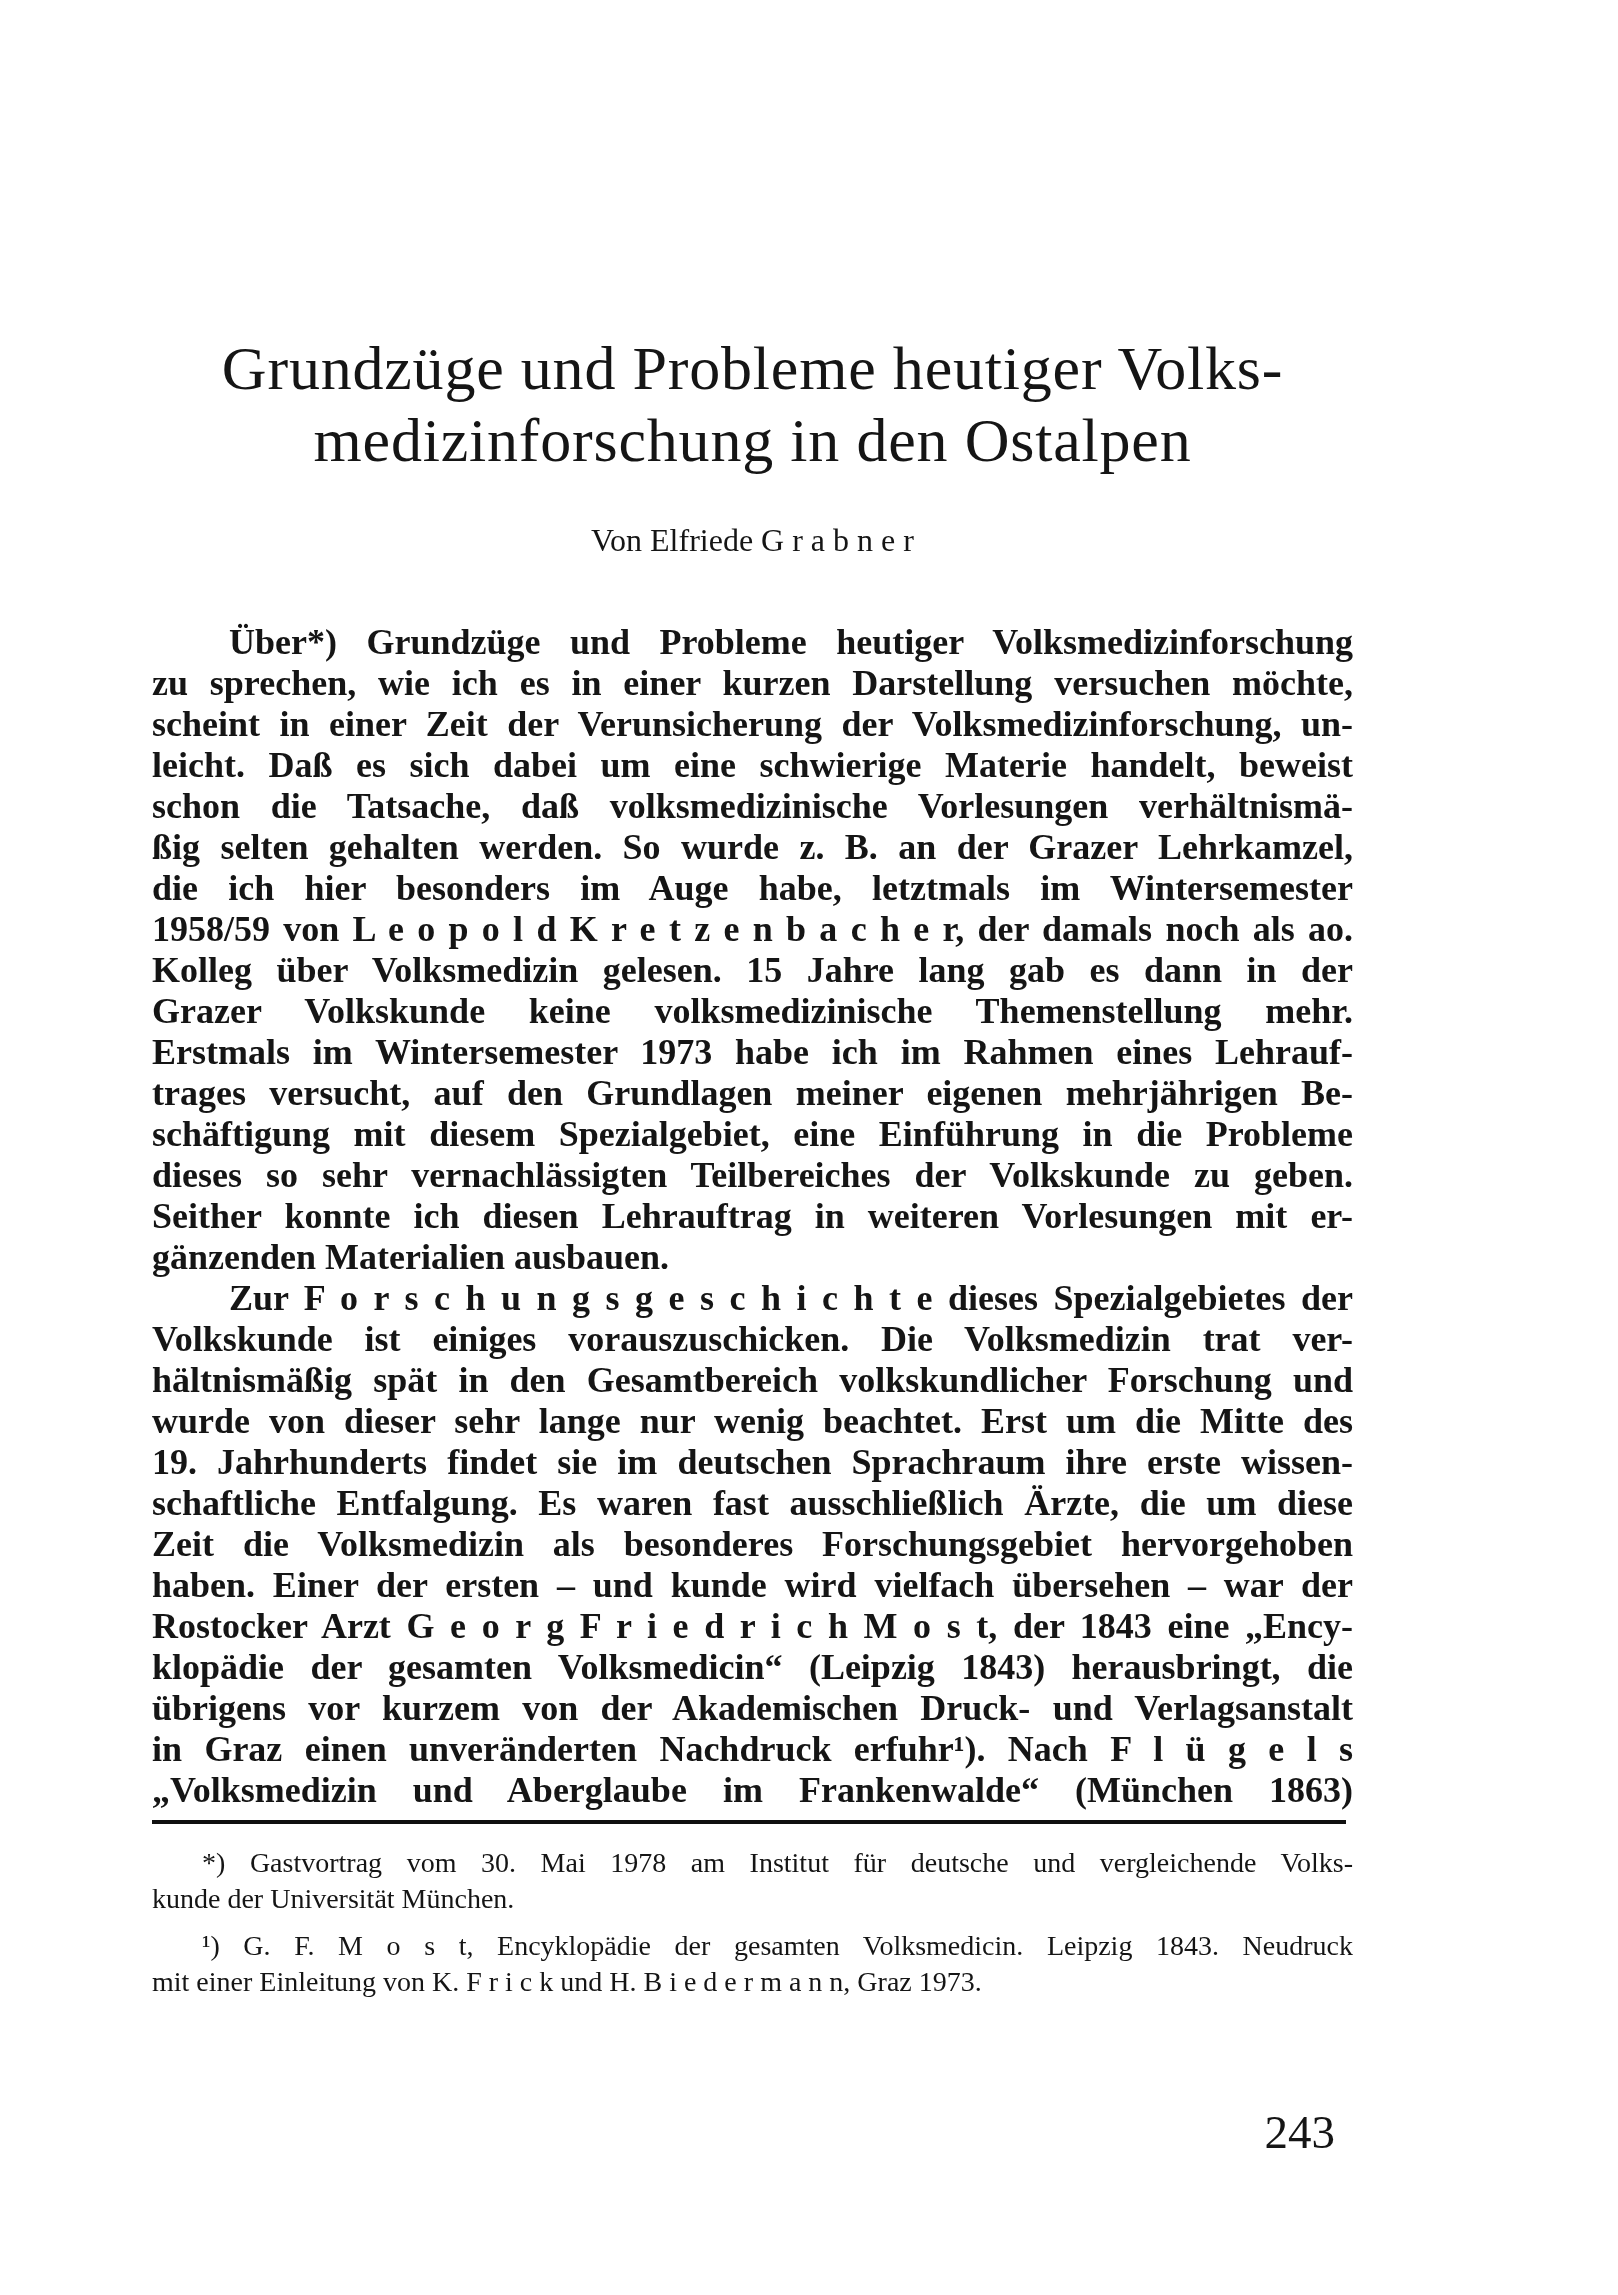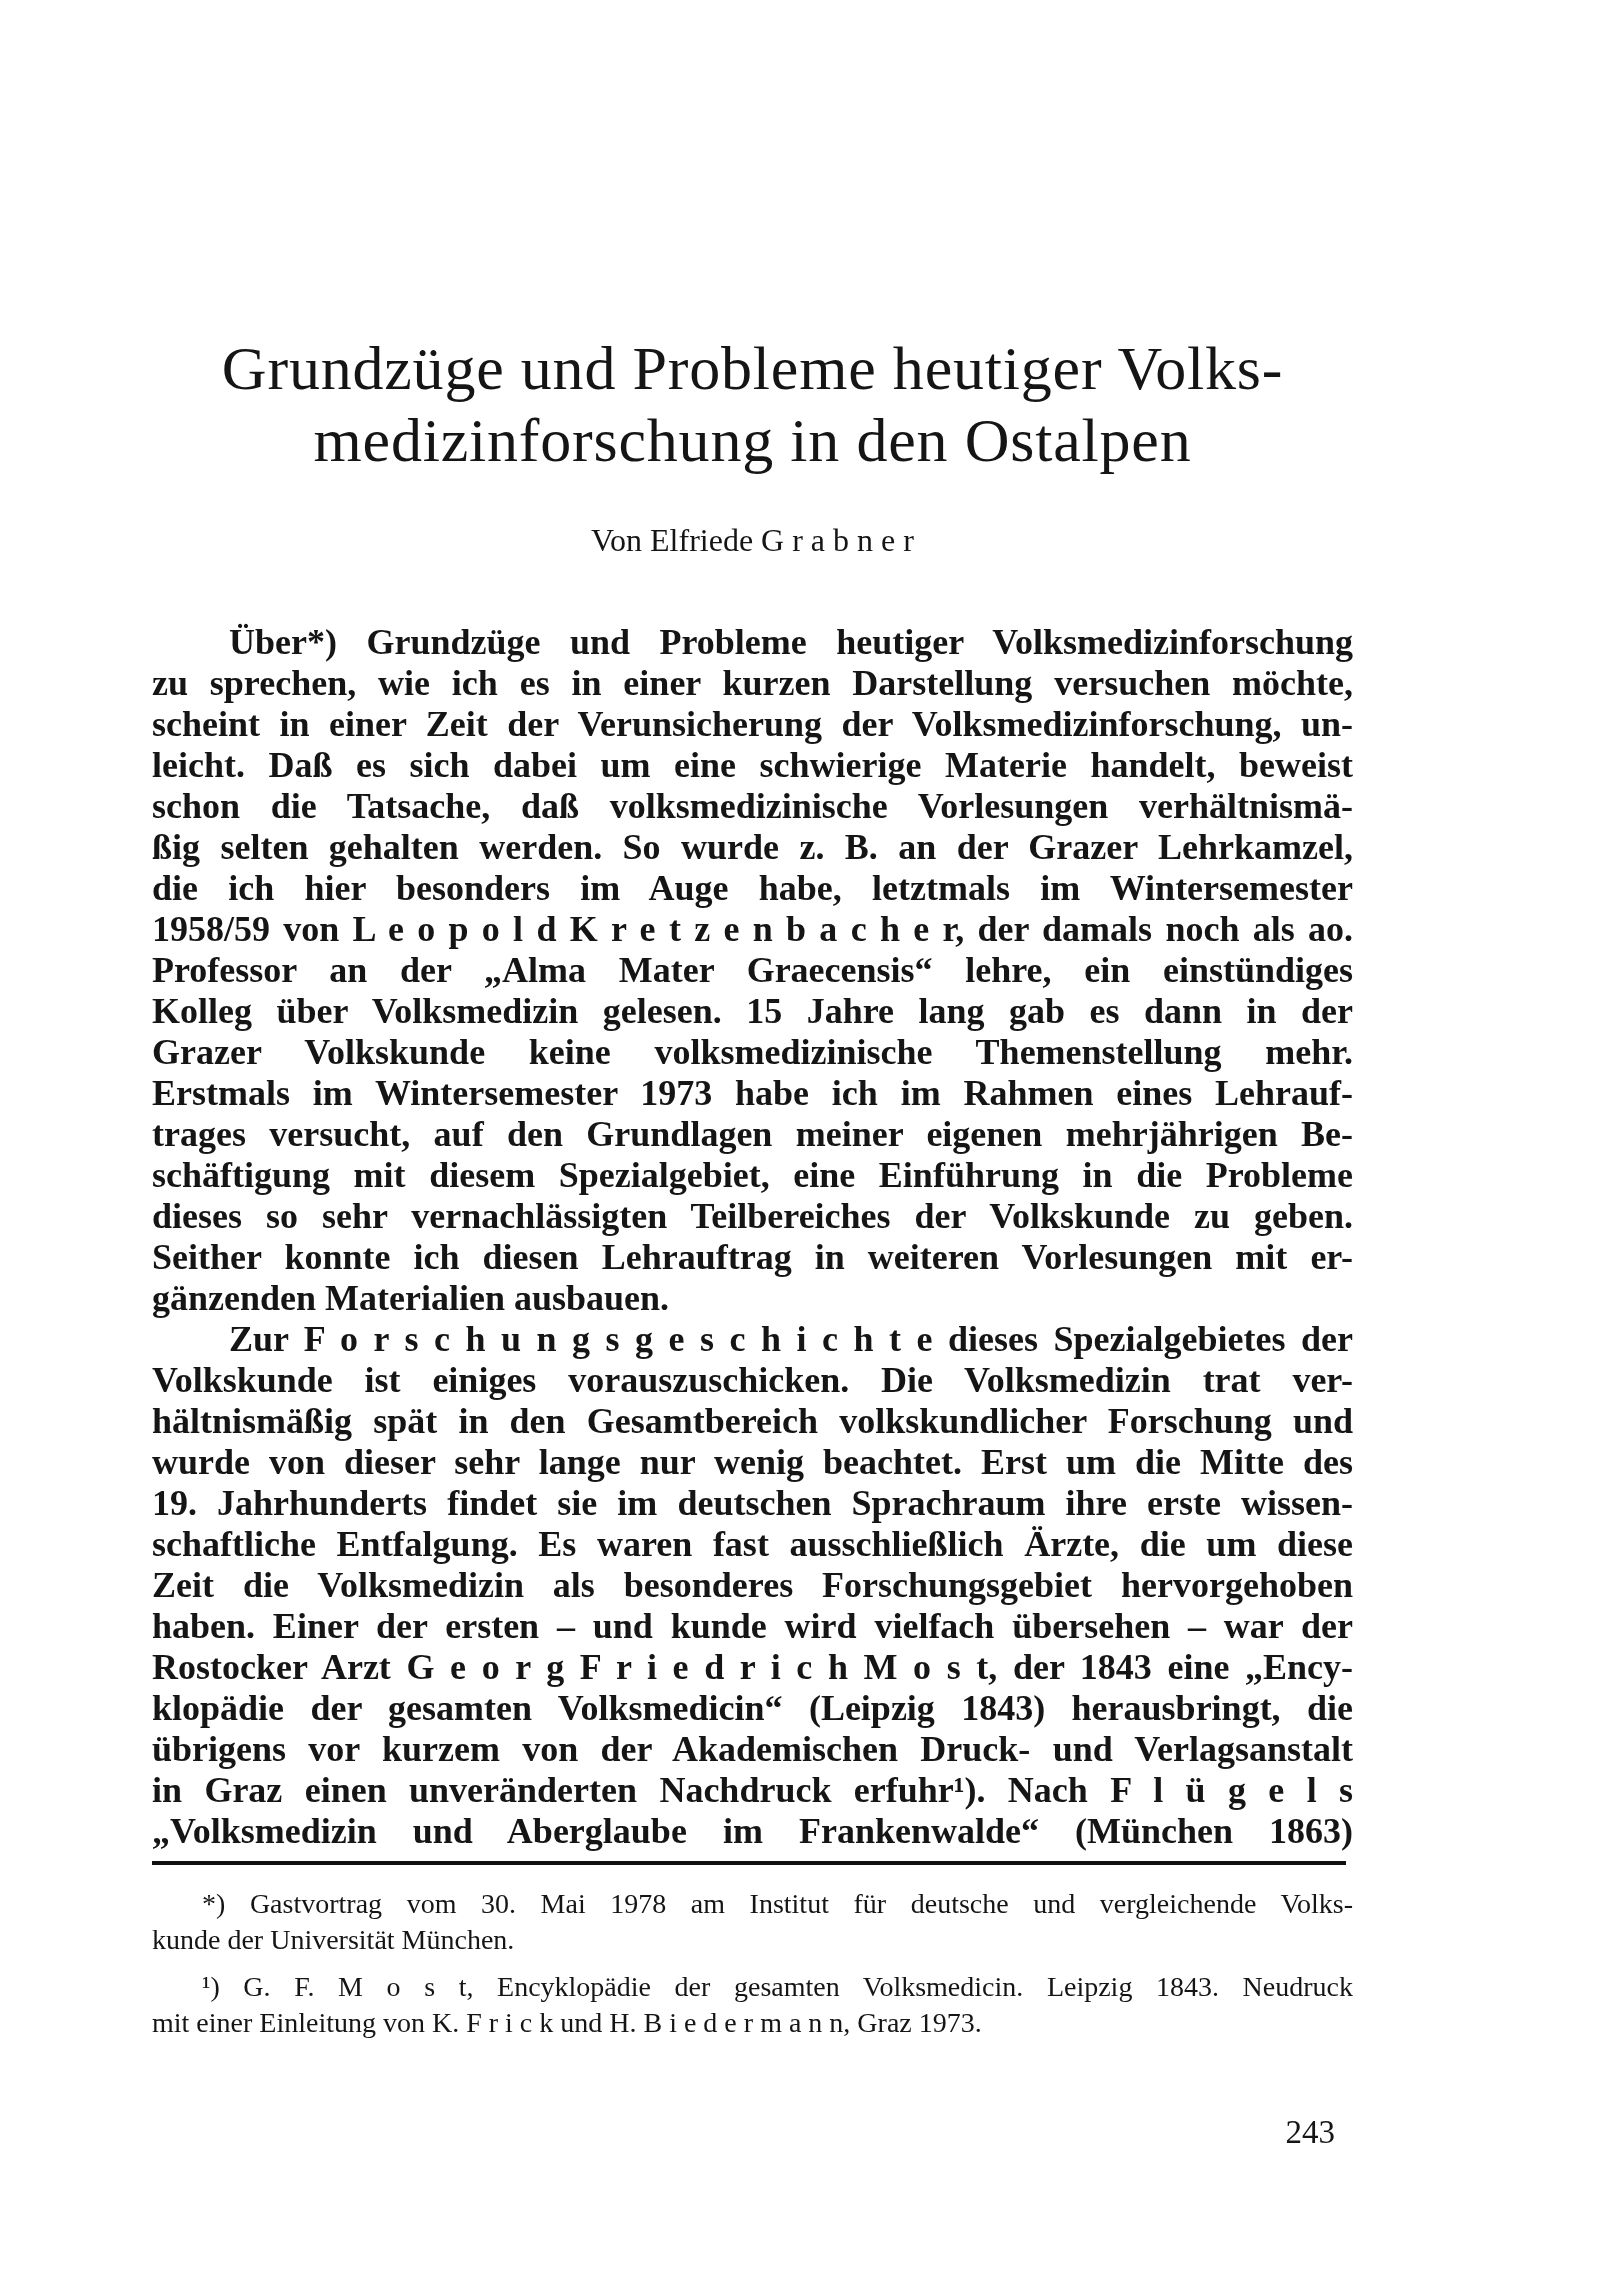--- a/index.html
+++ b/index.html
@@ -61,21 +61,21 @@
     line-height: 36px;
   }
   .footnote + .footnote { margin-top: 10.5px; }
   .footnote > .first-line { text-indent: 50px; }
   .page-number {
     position: absolute;
     top: 2112px;
     left: 152px;
     width: 1183px;
     text-align: right;
-    font-size: 33px;
+    font-size: 47px;
     line-height: 40px;
   }
 </style>
 </head>
 <body>
 
 <div class="page" style="background: rgb(255, 255, 255); color: rgb(21, 21, 21);">
   <div class="content">
     <h1 class="title">
       <div class="title-line">Grundzüge und Probleme heutiger Volks-</div>
@@ -85,21 +85,20 @@
     <div class="article-body">
         <div class="paragraph">
           <div class="line first-line">Über*) Grundzüge und Probleme heutiger Volksmedizinforschung</div>
           <div class="line">zu sprechen, wie ich es in einer kurzen Darstellung versuchen möchte,</div>
           <div class="line">scheint in einer Zeit der Verunsicherung der Volksmedizinforschung, un-</div>
           <div class="line">leicht. Daß es sich dabei um eine schwierige Materie handelt, beweist</div>
           <div class="line">schon die Tatsache, daß volksmedizinische Vorlesungen verhältnismä-</div>
           <div class="line">ßig selten gehalten werden. So wurde z. B. an der Grazer Lehrkamzel,</div>
           <div class="line">die ich hier besonders im Auge habe, letztmals im Wintersemester</div>
           <div class="line">1958/59 von L e o p o l d K r e t z e n b a c h e r, der damals noch als ao.</div>
-          <div class="line">Professor an der „Alma Mater Graecensis“ lehre, ein einstündiges</div>
           <div class="line">Kolleg über Volksmedizin gelesen. 15 Jahre lang gab es dann in der</div>
           <div class="line">Grazer Volkskunde keine volksmedizinische Themenstellung mehr.</div>
           <div class="line">Erstmals im Wintersemester 1973 habe ich im Rahmen eines Lehrauf-</div>
           <div class="line">trages versucht, auf den Grundlagen meiner eigenen mehrjährigen Be-</div>
           <div class="line">schäftigung mit diesem Spezialgebiet, eine Einführung in die Probleme</div>
           <div class="line">dieses so sehr vernachlässigten Teilbereiches der Volkskunde zu geben.</div>
           <div class="line">Seither konnte ich diesen Lehrauftrag in weiteren Vorlesungen mit er-</div>
           <div class="line no-justify">gänzenden Materialien ausbauen.</div>
         </div>
         <div class="paragraph">

